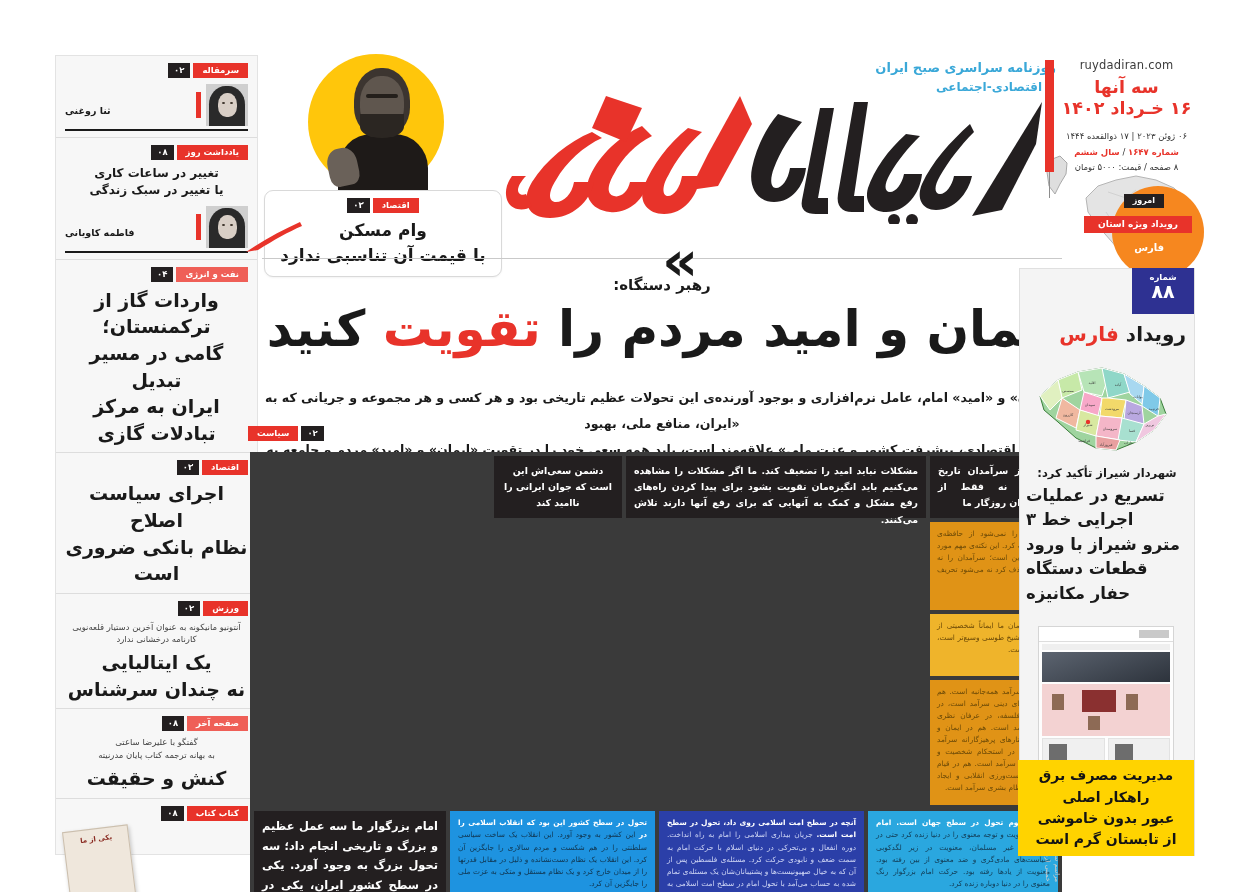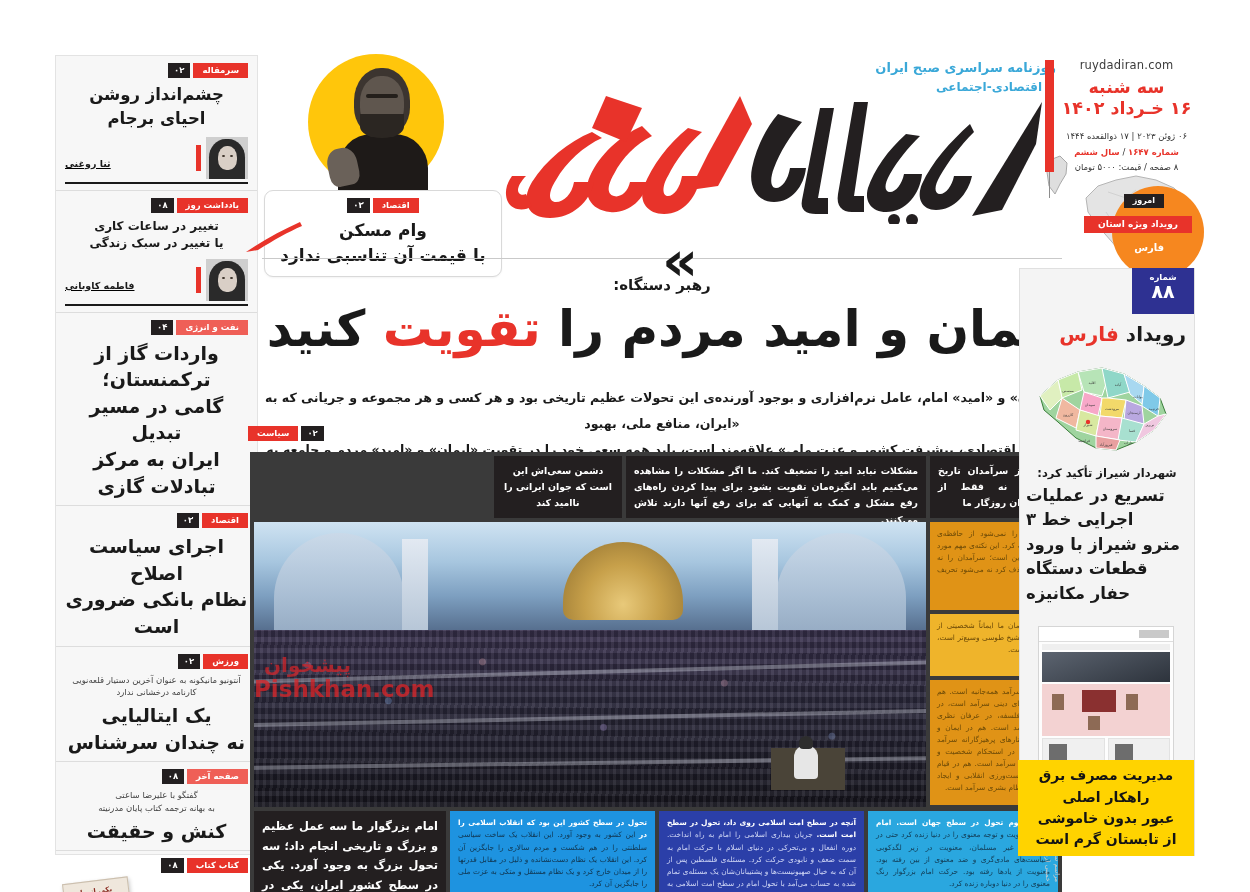--- a/index.html
+++ b/index.html
@@ -24,21 +24,21 @@
   .lcard{padding:7px 9px 6px;position:relative;}
   .lcard + .lcard{border-top:1px solid #dddddd;}
   .tagrow{display:flex;justify-content:flex-start;align-items:center;gap:3px;margin-bottom:5px;}
   .tag-red{background:#e8332a;color:#fff;font-size:8.5px;font-weight:bold;padding:2px 9px 3px;letter-spacing:.2px;}
   .tag-blk{background:#231f20;color:#fff;font-size:8.5px;font-weight:bold;padding:2px 6px 3px;}
   .tag-pink{background:#ef5f57;color:#fff;font-size:8.5px;font-weight:bold;padding:2px 9px 3px;}
   .l-head{font-size:16.5px;font-weight:bold;color:#1a1a1a;line-height:1.45;text-align:center;}
   .l-head.sm{font-size:12px;}
   .l-head.big{font-size:19px;line-height:1.4;}
   .l-kicker{font-size:8.5px;color:#444;line-height:1.5;text-align:center;margin-bottom:3px;}
-  .byline-row{display:flex;align-items:flex-end;justify-content:space-between;gap:5px;margin-top:6px;height:42px;text-decoration:underline;}
+  .byline-row{display:flex;align-items:flex-end;justify-content:space-between;gap:5px;margin-top:6px;height:42px;}
   .bl-photo{width:42px;height:42px;background:#cfcfcf;overflow:hidden;position:relative;flex:0 0 auto;}
   .bl-photo .hair{position:absolute;left:3px;top:2px;right:3px;bottom:0;background:#2a2a2a;border-radius:46% 46% 0 0;}
   .bl-photo .face{position:absolute;left:12px;top:9px;width:19px;height:24px;background:#d9cfc6;border-radius:48% 48% 44% 44%;}
   .bl-photo .eyeL,.bl-photo .eyeR{position:absolute;top:18px;width:3px;height:2px;background:#3a3028;border-radius:50%;}
   .bl-photo .eyeL{left:16px;} .bl-photo .eyeR{left:24px;}
   .bl-bar{width:5px;height:26px;background:#e8332a;flex:0 0 auto;align-self:center;}
   .bl-name{font-size:9.5px;font-weight:bold;color:#1a1a1a;flex:1;text-align:left;padding-bottom:10px;}
   .rule-line{height:2px;background:#1a1a1a;margin-top:3px;}
   .book-wrap{height:86px;position:relative;margin-top:2px;}
   .book{position:absolute;left:2px;bottom:-2px;width:64px;height:84px;background:#efe7dc;border:1px solid #cbbfae;transform:rotate(-7deg);box-shadow:1px 2px 4px rgba(0,0,0,.22);overflow:hidden;}
@@ -174,22 +174,20 @@
 
 <div class="page">
 
   <div class="left-rail">
 
     <div class="lcard">
       <div class="tagrow">
         <span class="tag-red">سرمقاله</span>
         <span class="tag-blk">۰۲</span>
       </div>
-      <div class="l-head" style="white-space:pre-line">چشم‌انداز روشن
-احیای برجام</div>
       <div class="byline-row">
         <div class="bl-photo">
             <div class="hair"></div>
             <div class="face"></div>
             <div class="eyeL"></div>
             <div class="eyeR"></div>
           </div>
         <div class="bl-bar"></div>
         <div class="bl-name">ثنا روغنی</div>
       </div>
@@ -330,21 +328,21 @@
           <path d="M58 2 C40 10 22 20 4 32 L16 30 C32 20 46 12 60 6 Z" fill="#e8332a"></path>
         </svg>
       </div>
     </div>
   </div>
 
   <div class="redbar-v"></div>
   <div class="redbar-tail"></div>
   <div class="dateblock">
     <div class="site">ruydadiran.com</div>
-    <div class="dayname">سه شنبه</div>
+    <div class="dayname">سه آنها</div>
     <div class="datefa">۱۶ خـرداد ۱۴۰۲</div>
     <div class="metaline">
       <div>۰۶  ژوئن  ۲۰۲۳  |  ۱۷ ذوالقعده ۱۴۴۴</div>
       <div><span class="hl">شماره ۱۶۴۷</span> / <span class="hl">سال ششم</span></div>
       <div>۸ صفحه / قیمت: ۵۰۰۰ تومان</div>
     </div>
   </div>
 
   <div class="iranmap">
     <svg viewBox="0 0 120 105" xmlns="http://www.w3.org/2000/svg">
@@ -386,36 +384,20 @@
       <div class="qbox q1">امام از سرآمدان تاریخ ماست نه فقط از سرآمدان روزگار ما</div>
       <div class="qbox q3">مشکلات نباید امید را تضعیف کند. ما اگر مشکلات را مشاهده می‌کنیم باید انگیزه‌مان تقویت بشود برای پیدا کردن راه‌های رفع مشکل و کمک به آنهایی که برای رفع آنها دارند تلاش می‌کنند.</div>
       <div class="qbox q4">دشمن سعی‌اش این است که جوان ایرانی را ناامید کند</div>
     </div>
 
     <div class="midrow">
       <div class="ocol">
         <div class="obox o1">سرآمدان را نمی‌شود از حافظه‌ی تاریخ حذف کرد. این نکته‌ی مهم مورد توجه ما این است؛ سرآمدان را نه می‌شود حذف کرد نه می‌شود تحریف کرد.</div>
         <div class="obox o2">امام در زمان ما ایماناً شخصیتی از ابن‌سینا و شیخ طوسی وسیع‌تر است، متنوع‌تر است.</div>
         <div class="obox o3">امام یک سرآمد همه‌جانبه است. هم در دانش‌های دینی سرآمد است، در فقه، در فلسفه، در عرفان نظری امام سرآمد است. هم در ایمان و تقوا و رفتارهای پرهیزگارانه سرآمد است. هم در استحکام شخصیت و قوت اراده سرآمد است. هم در قیام لله و سیاست‌ورزی انقلابی و ایجاد تحول در نظام بشری سرآمد است.</div>
-      </div>
-      <div class="photo">
-        <div class="sky"></div>
-        <div class="arcL"></div>
-          <div class="arcR"></div>
-        <div class="pillarA"></div>
-          <div class="pillarB"></div>
-        <div class="dome"></div>
-        <div class="crowd"></div>
-        <div class="rail1"></div>
-          <div class="rail2"></div>
-          <div class="rail3"></div>
-        <div class="podium"></div>
-          <div class="seated"></div>
-        <div class="wm">پیشخوان</div>
-        <div class="wm2">Pishkhan.com</div>
       </div>
     </div>
 
     <div class="botrow">
       <div class="bbox b1"><span class="lead">تحول سوم تحول در سطح جهان است. امام</span><span> فضای معنویت و توجه معنوی را در دنیا زنده کرد حتی در کشورهای غیر مسلمان، معنویت در زیر لگدکوبی سیاست‌های مادی‌گری و ضد معنوی از بین رفته بود. معنویت از یادها رفته بود. حرکت امام بزرگوار رنگ معنوی را در دنیا دوباره زنده کرد.</span></div>
       <div class="bbox b2"><span class="lead">آنچه در سطح امت اسلامی روی داد، تحول در سطح امت است.</span><span> جریان بیداری اسلامی را امام به راه انداخت. دوره انفعال و بی‌تحرکی در دنیای اسلام با حرکت امام به سمت ضعف و نابودی حرکت کرد. مسئله‌ی فلسطین پس از آن که به خیال صهیونیست‌ها و پشتیبانان‌شان یک مسئله‌ی تمام شده به حساب می‌آمد با تحول امام در سطح امت اسلامی به مسئله‌ی اول جهان اسلام تبدیل شد.</span></div>
       <div class="bbox b3"><span class="lead">تحول در سطح کشور این بود که انقلاب اسلامی را در</span><span> این کشور به وجود آورد. این انقلاب یک ساخت سیاسی سلطنتی را در هم شکست و مردم سالاری را جایگزین آن کرد. این انقلاب یک نظام دست‌نشانده و ذلیل در مقابل قدرتها را از میدان خارج کرد و یک نظام مستقل و متکی به عزت ملی را جایگزین آن کرد.</span></div>
       <div class="bbox b4">امام بزرگوار ما سه عمل عظیم و بزرگ و تاریخی انجام داد؛ سه تحول بزرگ به وجود آورد. یکی در سطح کشور ایران، یکی در سطح امت اسلامی و یکی در سطح جهان:</div>
     </div>
 

